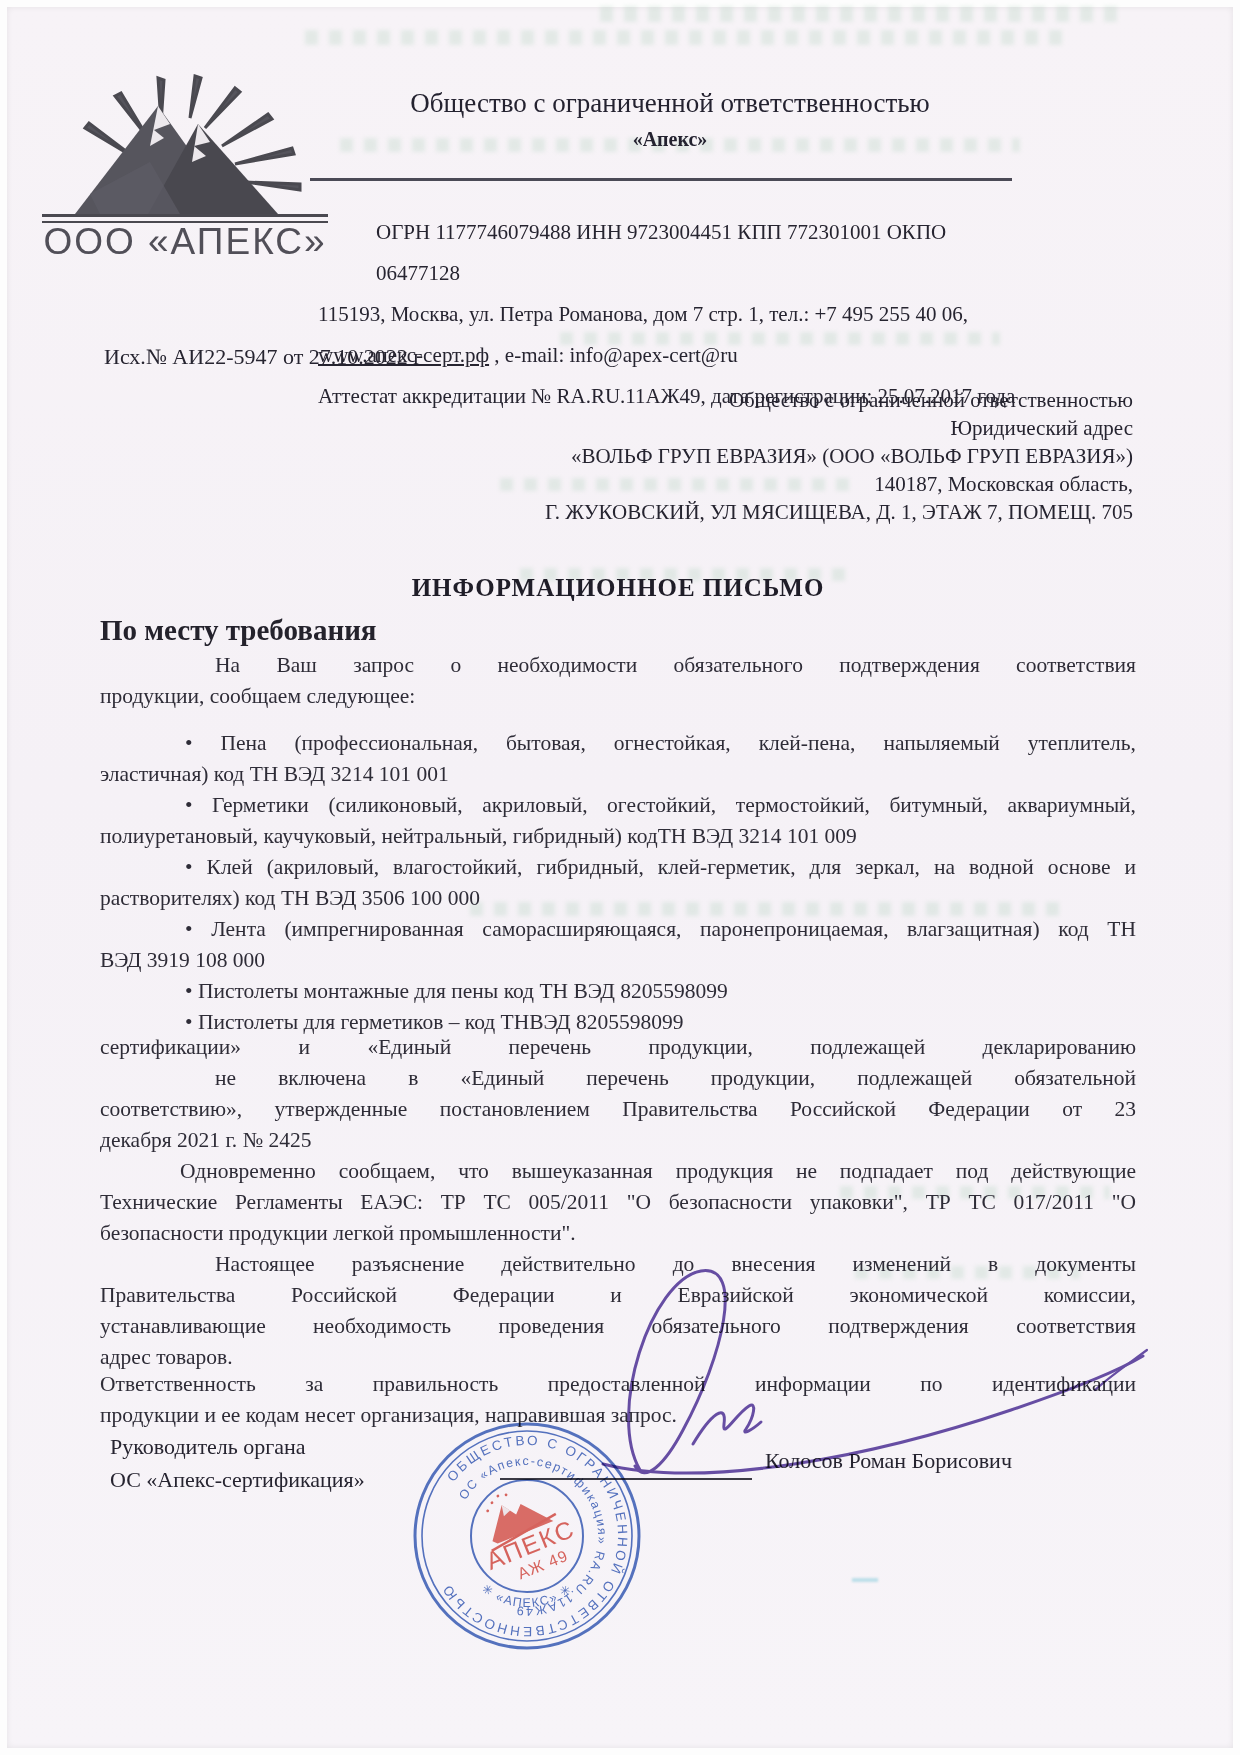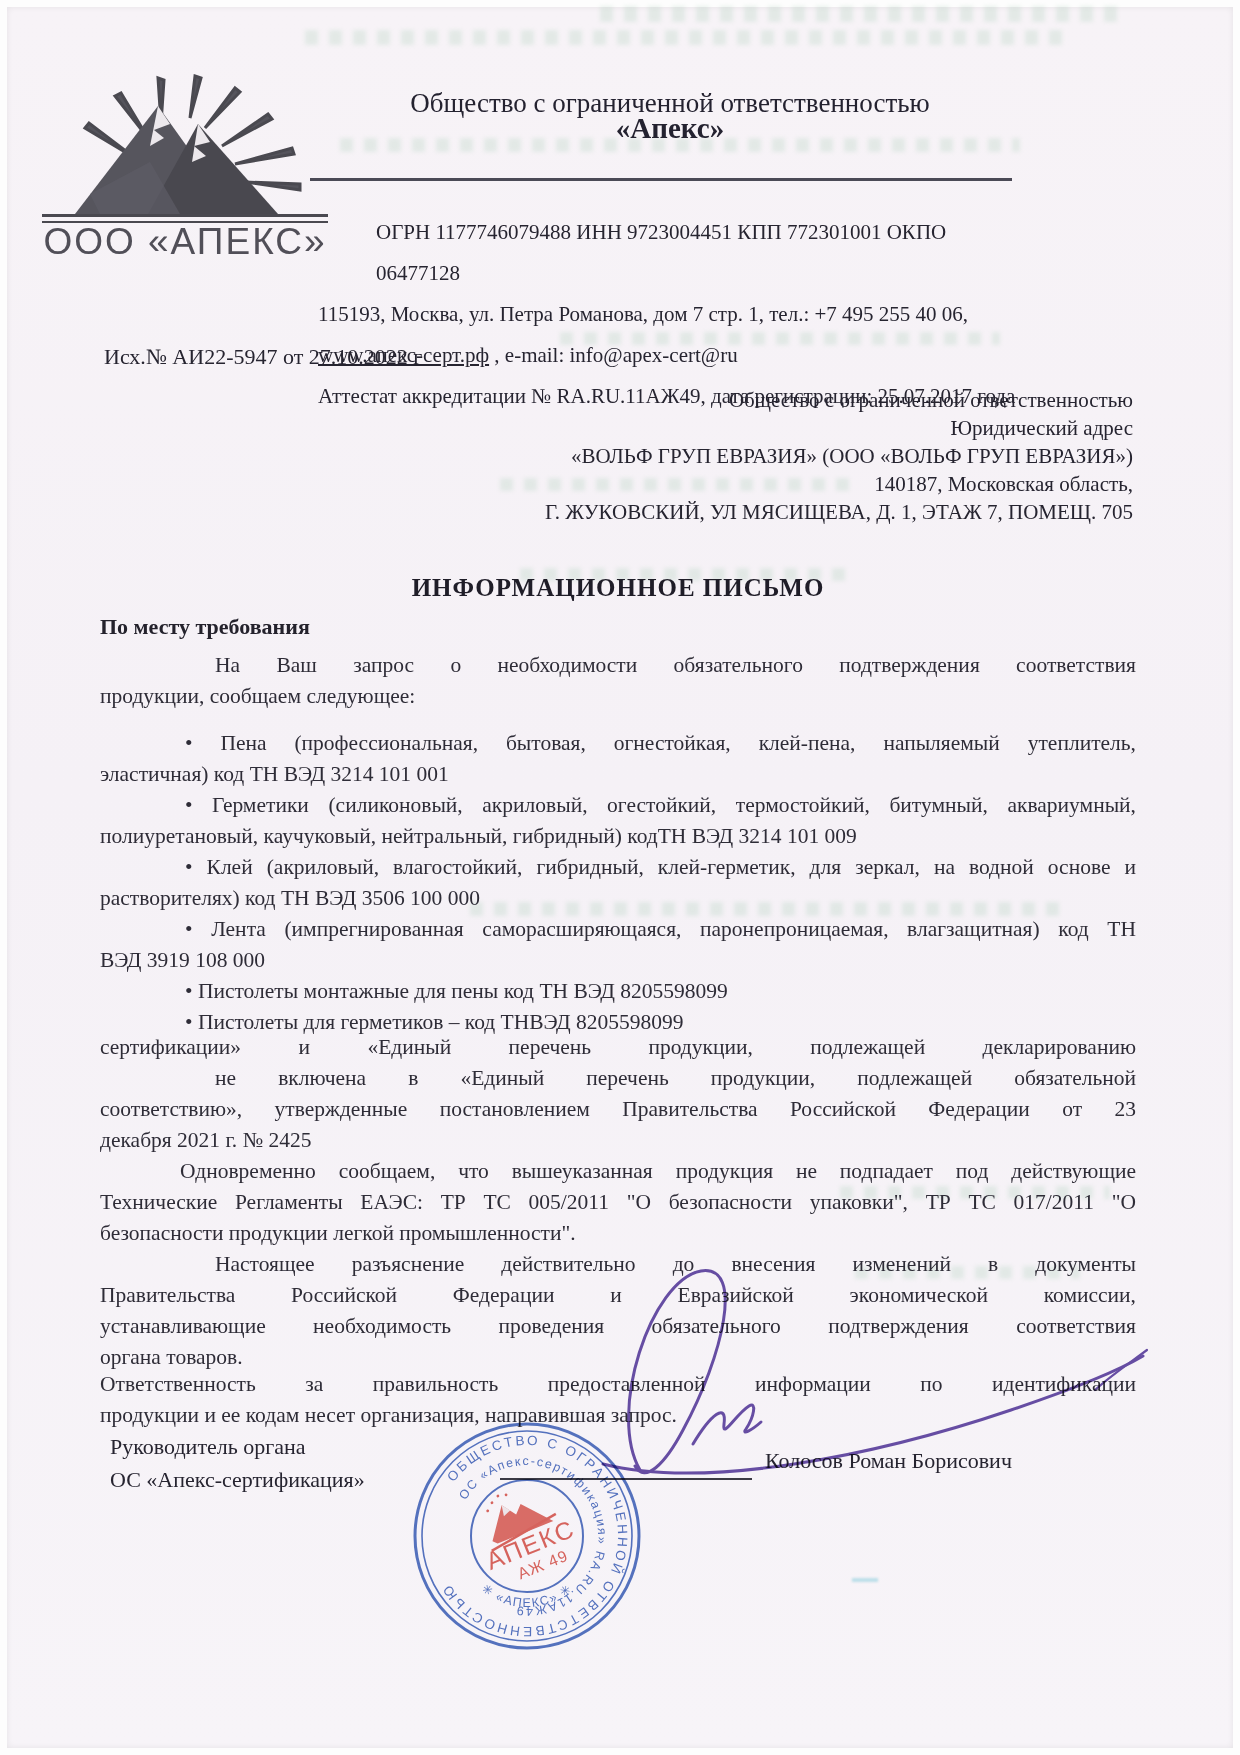--- a/index.html
+++ b/index.html
@@ -5,30 +5,30 @@
   html,body{margin:0;padding:0;}
   body{width:1240px;height:1755px;background:#fcfbfc;font-family:"Liberation Serif","DejaVu Serif",serif;}
   .page{position:relative;width:1240px;height:1755px;overflow:hidden;background:#fdfdfd;}
   .paper{position:absolute;left:7px;top:7px;right:7px;bottom:7px;
          background:linear-gradient(180deg,#f7f3f7 0%,#f5f1f6 45%,#f7f4f8 100%);
          box-shadow:0 0 6px rgba(0,0,0,0.08) inset;}
   .abs{position:absolute;}
   .txt{color:#2e2c37;}
   
   .org1{left:330px;top:88px;width:680px;text-align:center;font-size:27px;color:#242230;}
-  .org2{left:330px;top:112px;width:680px;text-align:center;font-size:29px;font-weight:bold;color:#242230;}
+  .org2{left:330px;top:128px;width:680px;text-align:center;font-size:20px;font-weight:bold;color:#242230;}
   .rule{left:310px;top:178px;width:702px;height:3px;background:#4b4a56;}
   .reqs{left:318px;top:212px;width:706px;font-size:21px;line-height:41px;color:#262430;}
   .reqs .ind{padding-left:58px;}
   .u{text-decoration:underline;}
   .outref{left:104px;top:344px;font-size:22px;color:#262430;}
   .addr{left:380px;top:386px;width:753px;text-align:right;font-size:21px;line-height:28px;color:#262430;}
   
   .title{left:100px;top:574px;width:1036px;text-align:center;font-size:25px;font-weight:bold;letter-spacing:1px;color:#1f1d28;}
-  .towhom{left:100px;top:614px;font-size:22px;font-weight:bold;color:#24222c;}
+  .towhom{left:100px;top:614px;font-size:29px;font-weight:bold;color:#24222c;}
   .para{left:100px;width:1036px;font-size:21.5px;color:#2e2c37;}
   .tl{text-align:justify;text-align-last:justify;line-height:31px;white-space:normal;}
   .tl.last{text-align-last:left;}
   #p1{top:650px;} #b1{top:728px;} #b2{top:790px;} #b3{top:852px;} #b4{top:914px;}
   #b5{top:976px;} #b6{top:1007px;}
   #p2{top:1032px;} #p3{top:1156px;} #p4{top:1249px;} #p5{top:1369px;}
   
   .sigpos{left:110px;top:1430px;font-size:22px;line-height:33px;color:#262430;}
   .signame{left:765px;top:1448px;font-size:22px;color:#262430;}
   .sigline{left:500px;top:1478px;width:252px;height:2px;background:#3b3a44;}
@@ -142,21 +142,21 @@
     </div>
   <div id="p3" class="abs para">
       <div class="tl" style="padding-left: 80px;">Одновременно сообщаем, что вышеуказанная продукция не подпадает под действующие</div>
       <div class="tl">Технические Регламенты ЕАЭС: ТР ТС 005/2011 "О безопасности упаковки", ТР ТС 017/2011 "О</div>
       <div class="tl last">безопасности продукции легкой промышленности".</div>
     </div>
   <div id="p4" class="abs para">
       <div class="tl" style="padding-left: 115px;">Настоящее разъяснение действительно до внесения изменений в документы</div>
       <div class="tl">Правительства Российской Федерации и Евразийской экономической комиссии,</div>
       <div class="tl">устанавливающие необходимость проведения обязательного подтверждения соответствия</div>
-      <div class="tl last">органа товаров.</div>
+      <div class="tl last">адрес товаров.</div>
     </div>
   <div id="p5" class="abs para">
       <div class="tl">Ответственность за правильность предоставленной информации по идентификации</div>
       <div class="tl last">продукции и ее кодам несет организация, направившая запрос.</div>
     </div>
 
   <div class="abs sigpos">
     <div>Руководитель органа</div>
     <div>ОС «Апекс-сертификация»</div>
   </div>

